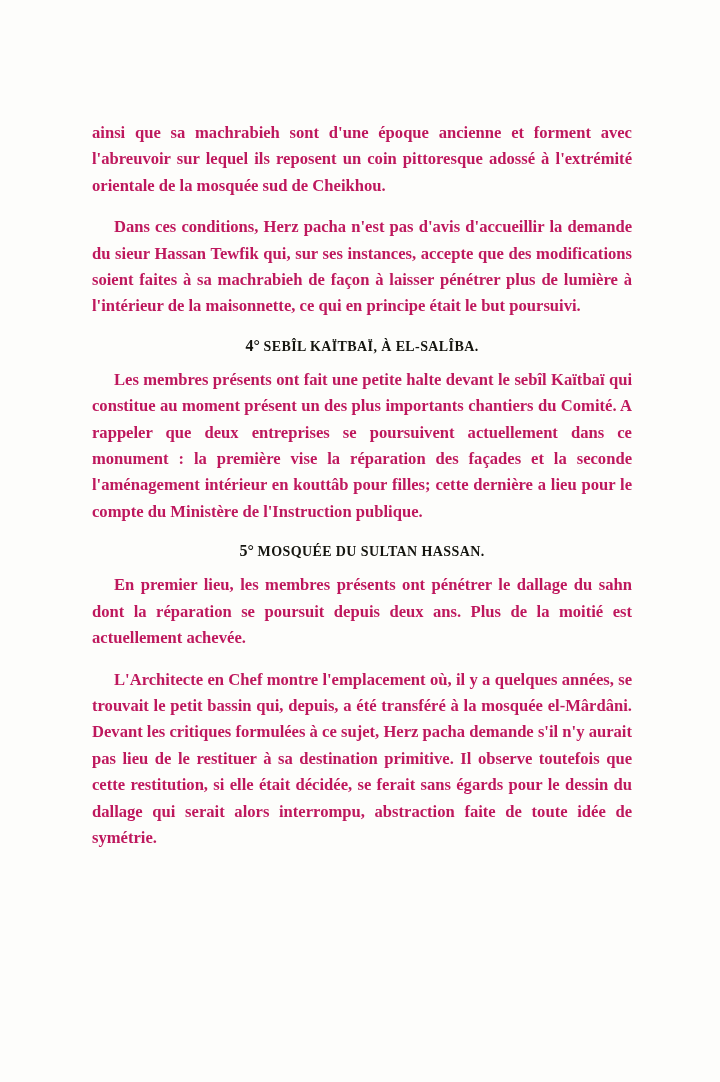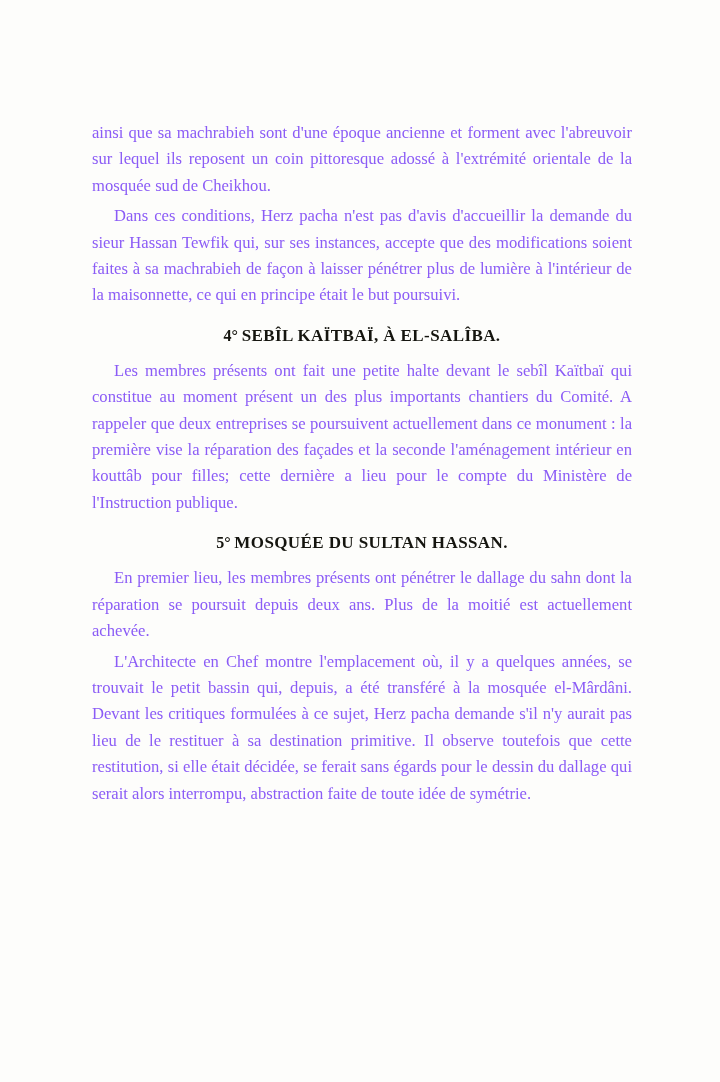--- a/index.html
+++ b/index.html
@@ -36,44 +36,45 @@
     top: 120px;
     left: 92px;
     width: 540px;
   }
   p.para {
     margin: 0 0 0 0;
     font-size: 16.6px;
     line-height: 26.4px;
     text-align: justify;
     text-justify: inter-word;
-    color: #8b5cf6;
+    color: #be185d;
+    font-weight: bold;
     -webkit-font-smoothing: none;
   }
   p.para.indent {
     text-indent: 22px;
   }
   p.para + p.para {
-    margin-top: 4px;
+    margin-top: 15px;
   }
   .section-title {
     margin: 17px 0 12px 0;
     text-align: center;
     font-size: 13.5px;
     letter-spacing: 0.4px;
     font-weight: bold;
     color: #15150f;
   }
   .section-title .num {
     font-size: 16px;
     font-weight: bold;
     letter-spacing: 0;
   }
   .section-title .caps {
-    font-size: 17px;
+    font-size: 14px;
     font-weight: bold;
   }
 </style>
 </head>
 <body>
 
 <div class="page">
 
 
   <div class="content">

